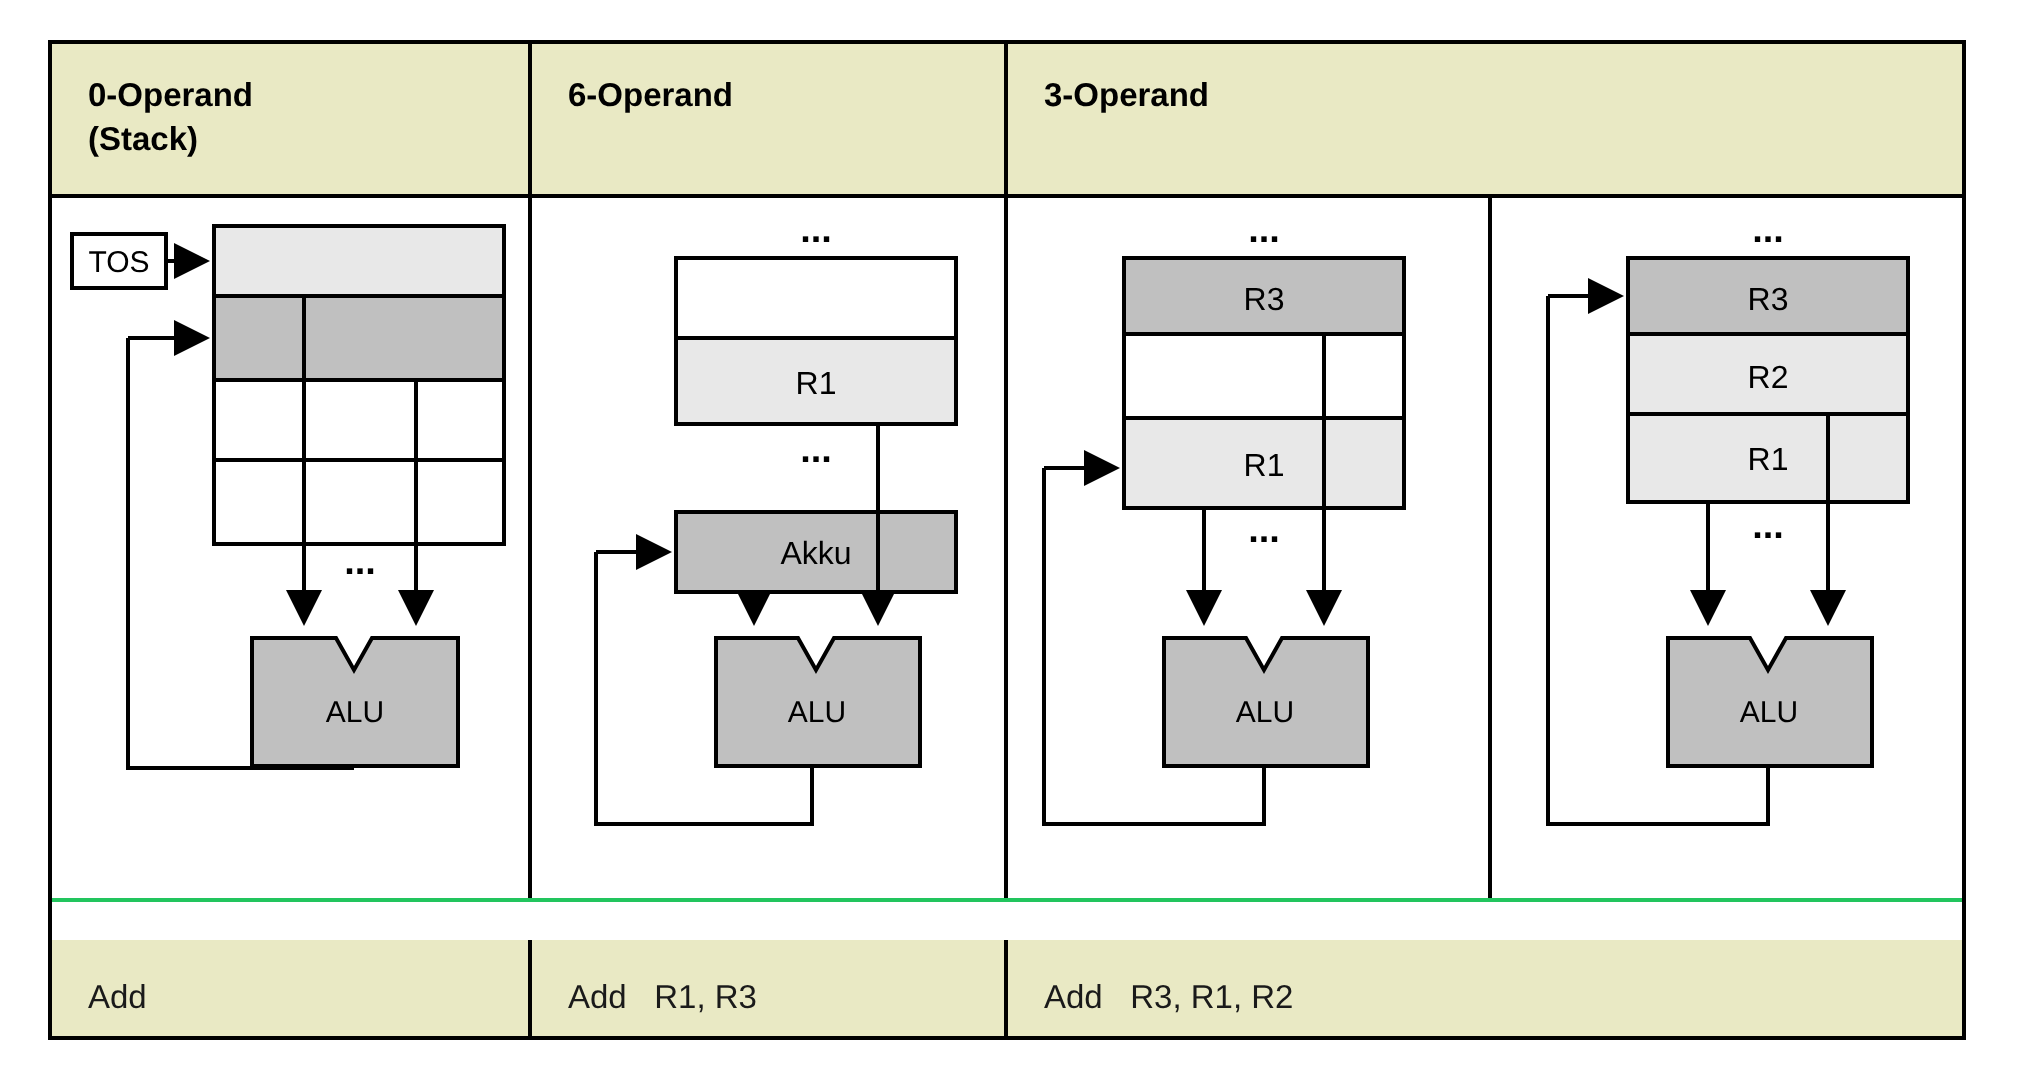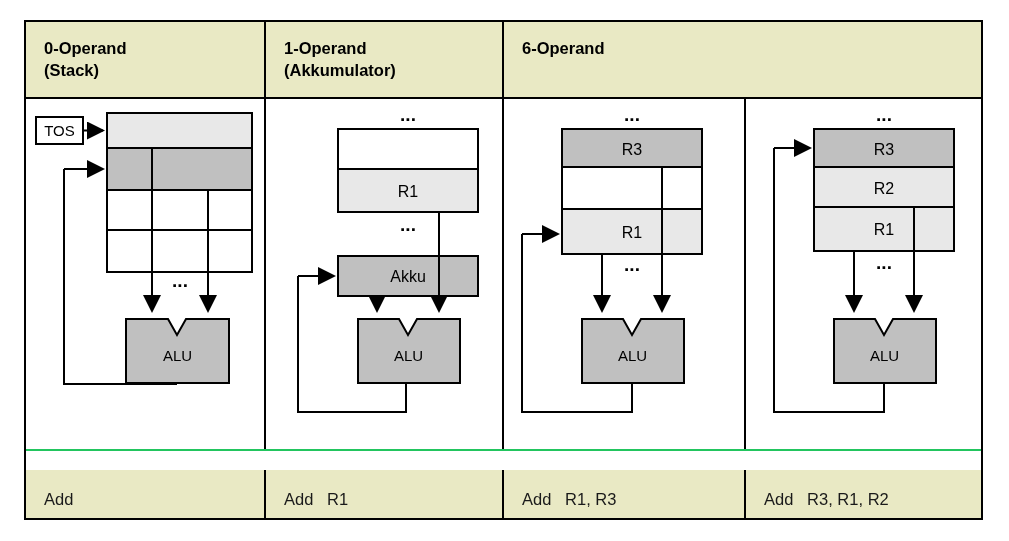--- a/index.html
+++ b/index.html
@@ -80,25 +80,24 @@
 
 <div id="page">
   <div class="table">
 
     <div class="row row-header">
       <div class="cell">
         <div class="hdr-text">0-Operand
 (Stack)</div>
       </div>
       <div class="cell">
-        <div class="hdr-text">1-Operand
-(Akkumulator)</div>
-      </div>
-      <div class="cell">
         <div class="hdr-text">6-Operand</div>
+      </div>
+      <div class="cell">
+        <div class="hdr-text">3-Operand</div>
       </div>
     </div>
 
     <div class="row row-body">
 
       <div class="cell">
         <div class="diagram">
           <svg width="238" height="352" viewBox="0 0 238 352" xmlns="http://www.w3.org/2000/svg">
             <defs>
               <marker id="ah1" markerWidth="9" markerHeight="9" refX="8" refY="4.5" orient="auto">
@@ -234,23 +233,20 @@
           </svg>
         </div>
       </div>
     </div>
 
     <div class="row row-footer">
       <div class="cell">
         <div class="foot-text">Add</div>
       </div>
       <div class="cell">
-        <div class="foot-text">Add   R1</div>
-      </div>
-      <div class="cell">
         <div class="foot-text">Add   R1, R3</div>
       </div>
       <div class="cell">
         <div class="foot-text">Add   R3, R1, R2</div>
       </div>
     </div>
 
   </div>
 </div>
 

